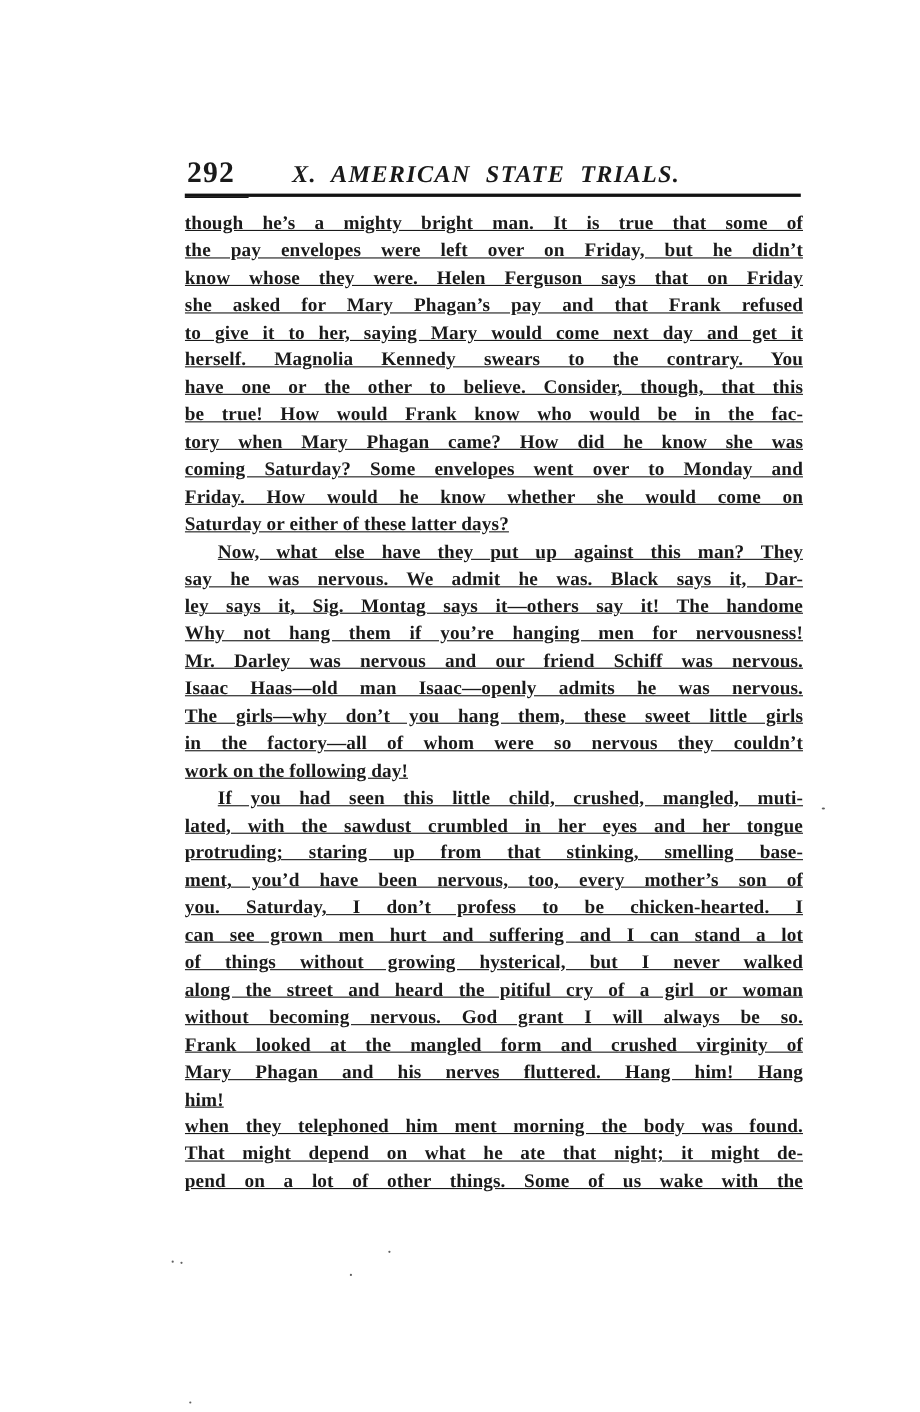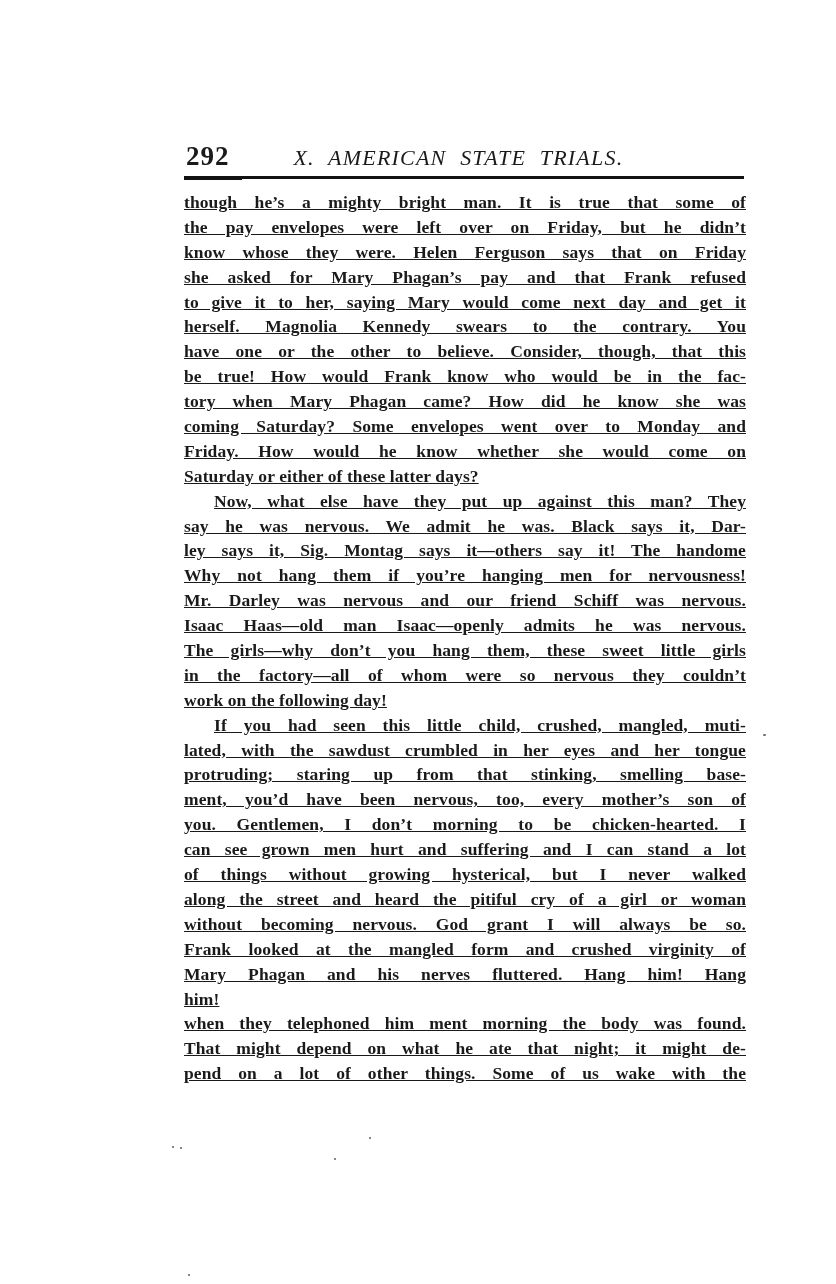--- a/index.html
+++ b/index.html
@@ -2,30 +2,29 @@
 <html style="--paper: #ffffff; --ink: #1a1a1a;"><head>
 <meta charset="utf-8">
 <style>
   :root { --paper:#ffffff; --ink:#1a1a1a; }
   html,body { margin:0; padding:0; background:var(--paper); }
   .page {
     position:relative; width:820px; height:1284px;
     background:var(--paper); overflow:hidden;
     font-family:"Liberation Serif","DejaVu Serif",serif;
     color:var(--ink);
-    margin-left:16px;
   }
   .header { position:absolute; top:138px; left:168px; width:562px; height:32px; }
   .pageno {
     position:absolute; left:2px; bottom:0; line-height:1;
     font-size:27px; font-weight:700; letter-spacing:1px;
   }
   .running-title {
     position:absolute; left:50%; bottom:1px; transform:translateX(-52%);
-    line-height:1; font-size:22px; font-style:italic; font-weight:400;
+    line-height:1; font-size:22px; font-style:italic; font-weight:700;
     letter-spacing:1.2px; word-spacing:7px; white-space:nowrap;
   }
   .rule { position:absolute; top:176px; left:168px; width:560px; height:3px; background:#121212; }
   .rule:after { content:""; position:absolute; left:0; top:3px; width:58px; height:1px; background:#121212; }
   .textblock { position:absolute; top:190px; left:168px; width:562px; }
   .para { margin:0; padding:0;text-decoration:underline; }
   .ln {
     height:24.9px; line-height:24.9px; overflow:hidden;
     font-size:17.5px; font-weight:700; letter-spacing:0.1px;
     text-align:justify; text-align-last:justify; white-space:normal;
@@ -79,21 +78,21 @@
       <div class="ln">The girls—why don’t you hang them, these sweet little girls</div>
       <div class="ln">in the factory—all of whom were so nervous they couldn’t</div>
       <div class="ln end">work on the following day!</div>
     </div>
 
     <div class="para">
       <div class="ln ind">If you had seen this little child, crushed, mangled, muti-</div>
       <div class="ln">lated, with the sawdust crumbled in her eyes and her tongue</div>
       <div class="ln">protruding; staring up from that stinking, smelling base-</div>
       <div class="ln">ment, you’d have been nervous, too, every mother’s son of</div>
-      <div class="ln">you.  Gentlemen, I don’t morning to be chicken-hearted.  I</div>
+      <div class="ln">you.  Saturday, I don’t profess to be chicken-hearted.  I</div>
       <div class="ln">can see grown men hurt and suffering and I can stand a lot</div>
       <div class="ln">of things without growing hysterical, but I never  walked</div>
       <div class="ln">along the street and heard the pitiful cry of a girl or woman</div>
       <div class="ln">without becoming nervous.  God grant I will always be so.</div>
       <div class="ln">Frank looked at the mangled form and crushed virginity of</div>
       <div class="ln">Mary Phagan and his nerves fluttered.  Hang him!  Hang</div>
       <div class="ln end">him!</div>
     </div>
 
     <div class="para">

